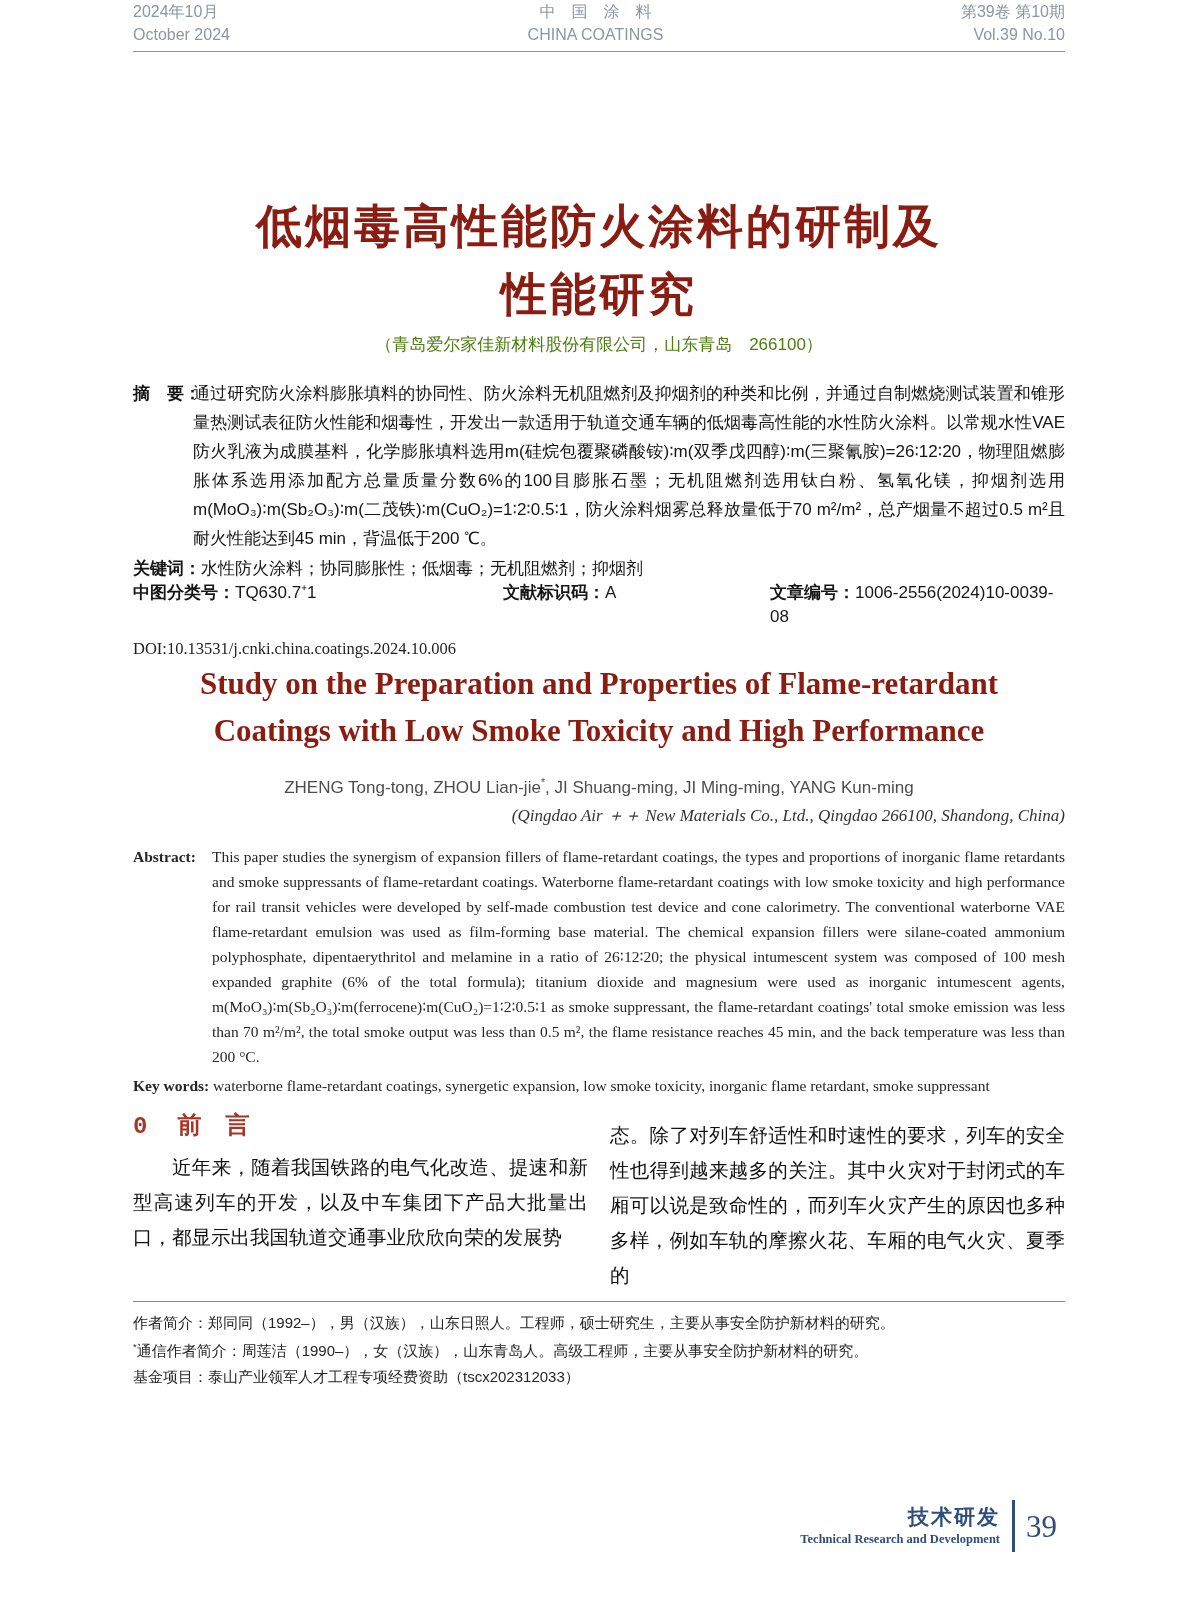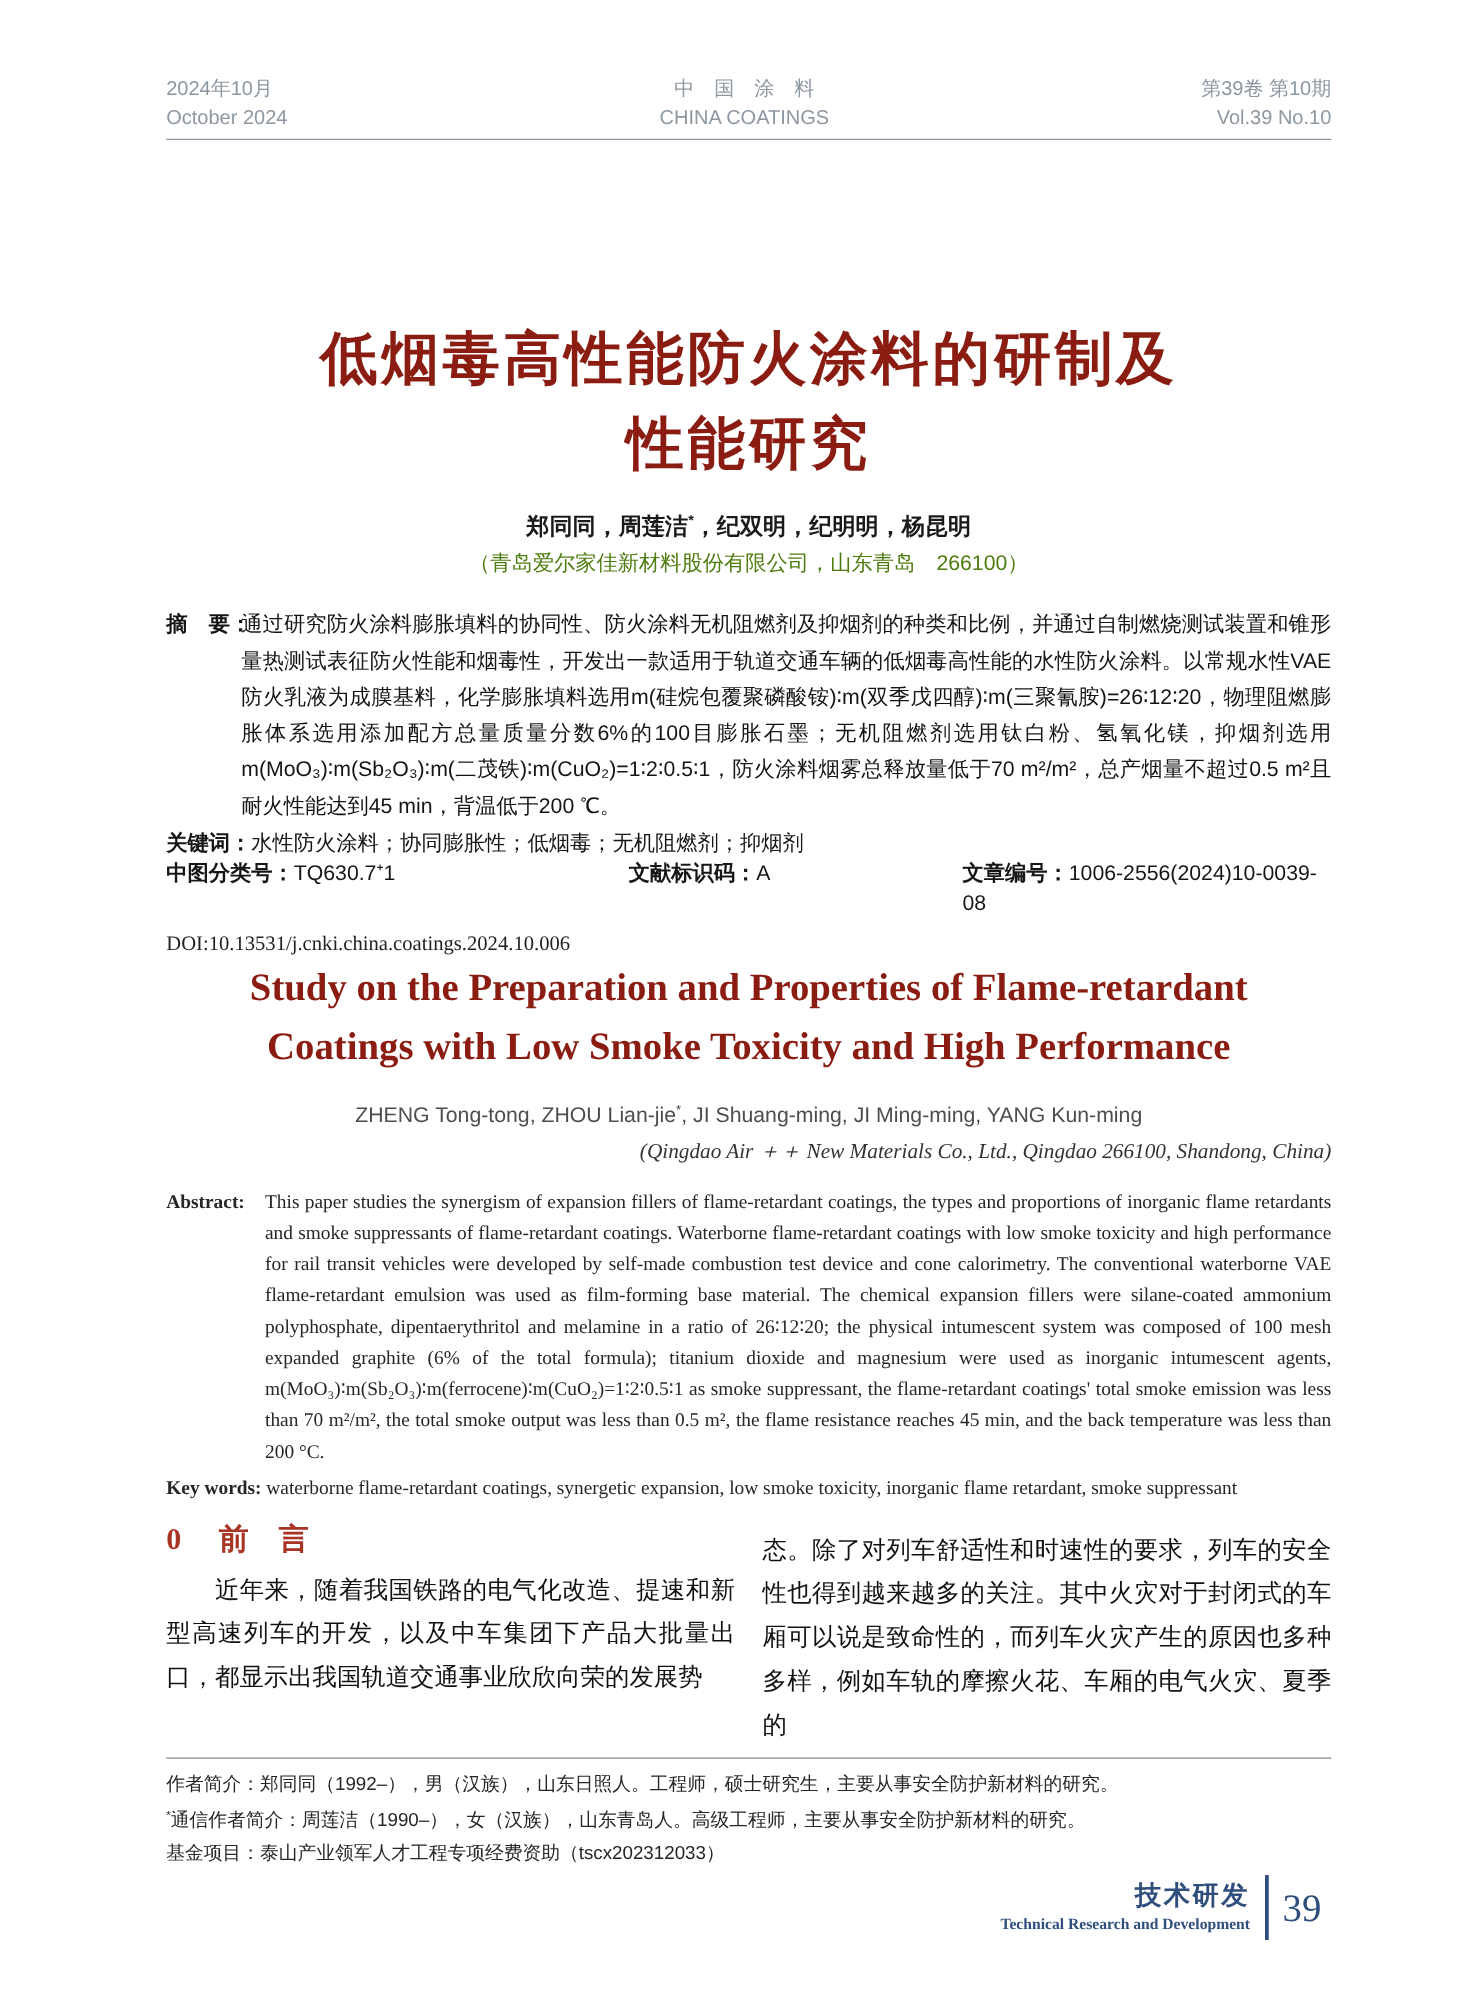--- a/index.html
+++ b/index.html
@@ -4,21 +4,21 @@
 <style>
   * { margin:0; padding:0; box-sizing:border-box; }
   html,body { background:#ffffff; }
   .page {
     position:relative; width:1187px; height:1600px; background:#fff; overflow:hidden;
     font-family:"Liberation Sans", sans-serif; color:#161616;
   }
   .inner { padding:0 122px 0 133px; }
 
   
-  .header { display:flex; justify-content:space-between; align-items:flex-end; padding-top:60px;
+  .header { display:flex; justify-content:space-between; align-items:flex-end; 
             color:var(--header-gray,#8d96a1); font-size:16px; line-height:23px; }
   .header-center { text-align:center; }
   .header-right { text-align:right; }
   .header-rule { border-top:1px solid var(--header-gray,#9aa3ad); margin-top:5px; }
 
   
   .title-cn { margin-top:140px; text-align:center; color:var(--title-red,#8a1c11);
               font-size:46px; font-weight:bold; line-height:68px; letter-spacing:3px; }
   .title-cn span { display:block; }
   .authors-cn { margin-top:16px; text-align:center; font-size:18.5px; font-weight:bold; color:#1a1a1a; line-height:26px; }
@@ -47,21 +47,21 @@
   .abstract-en { margin-top:16px; padding-left:79px; font-family:"Liberation Serif", serif;
                  font-size:15.5px; line-height:25px; color:#262626; }
   .abstract-en .hang-label { font-family:"Liberation Serif", serif; }
   .keywords-en { margin-top:4px; font-family:"Liberation Serif", serif; font-size:15.5px; line-height:25px; color:#262626; }
 
   
   .body-cols { margin-top:14px; display:flex; gap:22px; }
   .col { width:455px; font-family:"Liberation Serif", serif; font-size:19.5px; line-height:35px;
          text-align:justify; color:#111; }
   .section-heading { color:var(--section-red,#a93425); font-size:24px; font-weight:bold;
-                     line-height:30px; margin-bottom:8px; font-family:Liberation Serif, serif; }
+                     line-height:30px; margin-bottom:8px; font-family:Liberation Mono, monospace; }
   .section-heading .num { margin-right:30px; }
   .left-col-text { text-indent:2em; }
   .right-col { padding-top:6px; }
 
   
   .footnote-rule { border-top:1px solid #8a8a8a; margin-top:8px; }
   .footnotes { padding-top:8px; font-size:15px; line-height:25.5px; color:#262626; }
   sup { font-size:0.62em; vertical-align:super; }
 
   
@@ -93,23 +93,20 @@
         <div>Vol.39  No.10</div>
       </div>
     </header>
     <div class="header-rule"></div>
 
     <h1 class="title-cn">
       <span>低烟毒高性能防火涂料的研制及</span>
       <span>性能研究</span>
     </h1>
 
-    <div class="authors-cn">
-      <span>郑同同，周莲洁</span><sup>*</sup><span>，纪双明，纪明明，杨昆明</span>
-    </div>
     <div class="affiliation-cn">（青岛爱尔家佳新材料股份有限公司，山东青岛　266100）</div>
 
     <div class="abstract-cn hang">
       <span class="hang-label">摘　要：</span>
       <span>通过研究防火涂料膨胀填料的协同性、防火涂料无机阻燃剂及抑烟剂的种类和比例，并通过自制燃烧测试装置和锥形量热测试表征防火性能和烟毒性，开发出一款适用于轨道交通车辆的低烟毒高性能的水性防火涂料。以常规水性VAE防火乳液为成膜基料，化学膨胀填料选用m(硅烷包覆聚磷酸铵)∶m(双季戊四醇)∶m(三聚氰胺)=26∶12∶20，物理阻燃膨胀体系选用添加配方总量质量分数6%的100目膨胀石墨；无机阻燃剂选用钛白粉、氢氧化镁，抑烟剂选用m(MoO₃)∶m(Sb₂O₃)∶m(二茂铁)∶m(CuO₂)=1∶2∶0.5∶1，防火涂料烟雾总释放量低于70 m²/m²，总产烟量不超过0.5 m²且耐火性能达到45 min，背温低于200 ℃。</span>
     </div>
 
     <div class="keywords-cn">
       <span class="b">关键词：</span><span>水性防火涂料；协同膨胀性；低烟毒；无机阻燃剂；抑烟剂</span>
     </div>

